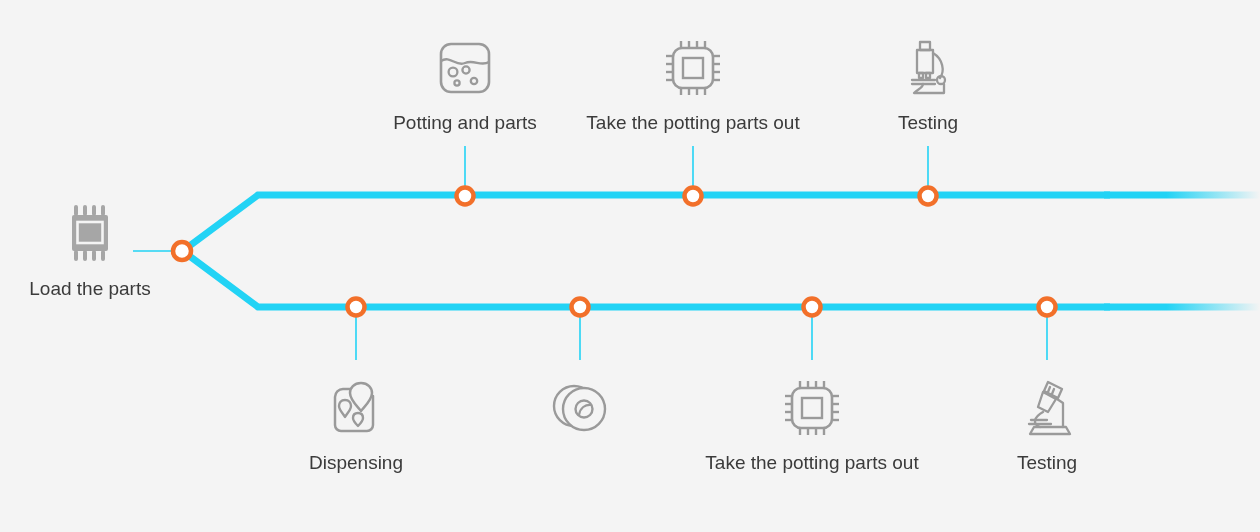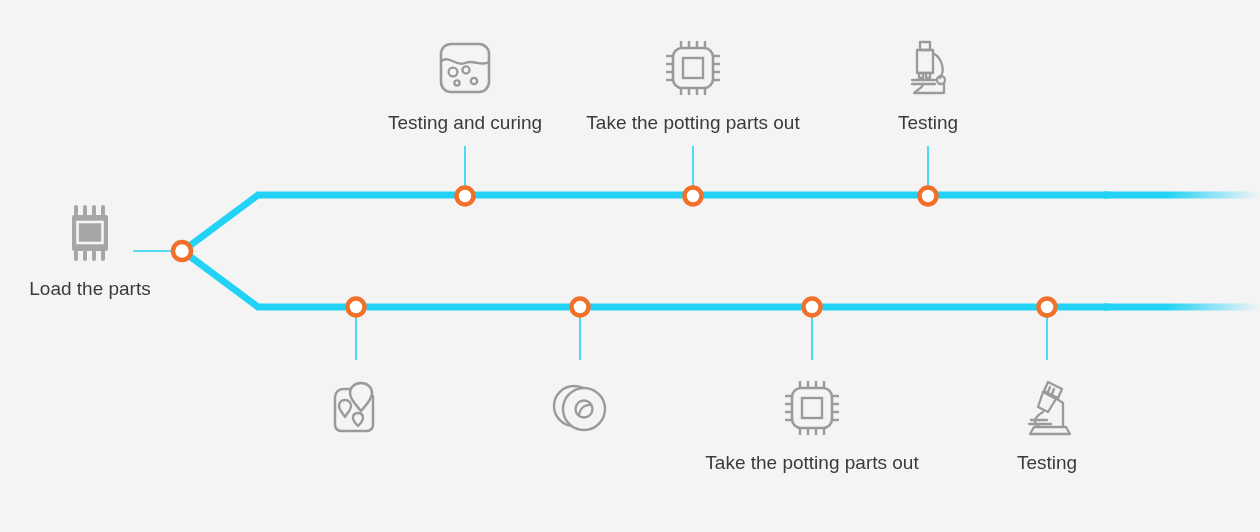--- a/index.html
+++ b/index.html
@@ -133,21 +133,21 @@
     <div class="node-icon">
       <svg width="58" height="58" viewBox="0 0 58 58">
         <rect x="5" y="5" width="48" height="48" rx="10" fill="none" stroke="#9a9a9a" stroke-width="2.6"></rect>
         <path d="M5 22 C 14 16, 20 28, 29 24 C 38 20, 45 28, 53 23" fill="none" stroke="#9a9a9a" stroke-width="2.4"></path>
         <circle cx="17" cy="33" r="4.4" fill="none" stroke="#9a9a9a" stroke-width="2.3"></circle>
         <circle cx="30" cy="31" r="3.6" fill="none" stroke="#9a9a9a" stroke-width="2.3"></circle>
         <circle cx="38" cy="42" r="3.2" fill="none" stroke="#9a9a9a" stroke-width="2.3"></circle>
         <circle cx="21" cy="44" r="2.6" fill="none" stroke="#9a9a9a" stroke-width="2.3"></circle>
       </svg>
     </div>
-    <div class="node-label">Testing and curing</div>
+    <div class="node-label">Potting and parts</div>
   </div>
 
   <div class="node-group top-branch" style="left:693px; top:28px;">
     <div class="node-icon">
       <svg width="58" height="58" viewBox="0 0 58 58">
         <g stroke="#9a9a9a" stroke-width="2.4" stroke-linecap="butt">
           <line x1="17" y1="2" x2="17" y2="10"></line>
           <line x1="25" y1="2" x2="25" y2="10"></line>
           <line x1="33" y1="2" x2="33" y2="10"></line>
           <line x1="41" y1="2" x2="41" y2="10"></line>
@@ -192,20 +192,21 @@
 
   <div class="node-group bot-branch" style="left:356px; top:368px;">
     <div class="node-icon">
       <svg width="58" height="58" viewBox="0 0 58 58">
         <path d="M8 18 A8 8 0 0 1 16 10 L28 10 M46 17 L46 46 A6 6 0 0 1 40 52 L14 52 A6 6 0 0 1 8 46 L8 18" fill="none" stroke="#9a9a9a" stroke-width="2.5" stroke-linecap="round" stroke-linejoin="round"></path>
         <path d="M34 4 C 41 4, 45 9, 45 14 C 45 21, 37 28, 34 32 C 31 28, 23 21, 23 14 C 23 9, 27 4, 34 4 Z" fill="#f4f4f4" stroke="#9a9a9a" stroke-width="2.5" stroke-linejoin="round"></path>
         <path d="M18 21 C 22 21, 24 24, 24 27 C 24 31, 19 36, 18 38 C 17 36, 12 31, 12 27 C 12 24, 14 21, 18 21 Z" fill="none" stroke="#9a9a9a" stroke-width="2.4" stroke-linejoin="round"></path>
         <path d="M31 34 C 34 34, 36 36, 36 39 C 36 42, 32 46, 31 47 C 30 46, 26 42, 26 39 C 26 36, 28 34, 31 34 Z" fill="none" stroke="#9a9a9a" stroke-width="2.4" stroke-linejoin="round"></path>
       </svg>
     </div>
+    <div class="node-label">Dispensing</div>
   </div>
 
   <div class="node-group bot-branch" style="left:580px; top:368px;">
     <div class="node-icon">
       <svg width="62" height="58" viewBox="0 0 62 58">
         <circle cx="25" cy="27" r="20" fill="#f4f4f4" stroke="#9a9a9a" stroke-width="2.4"></circle>
         <circle cx="35" cy="30" r="21" fill="#f4f4f4" stroke="#9a9a9a" stroke-width="2.4"></circle>
         <circle cx="35" cy="30" r="8.5" fill="#f4f4f4" stroke="#9a9a9a" stroke-width="2.4"></circle>
         <path d="M30 36 C 31 29, 36 25, 43 26" fill="none" stroke="#9a9a9a" stroke-width="2.2"></path>
       </svg>

